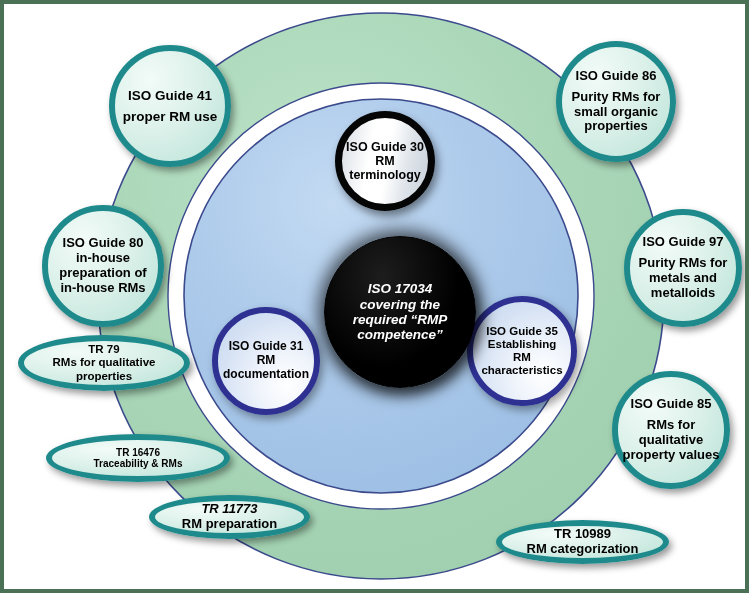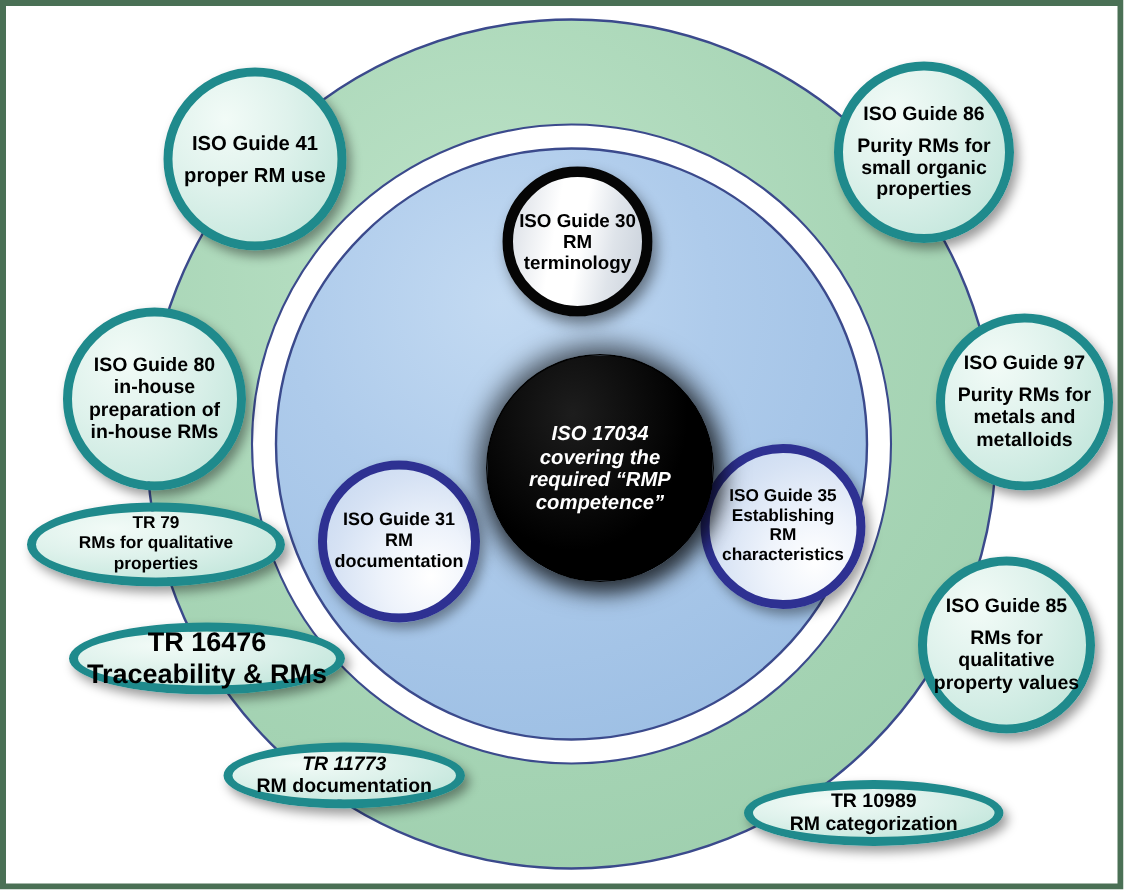--- a/index.html
+++ b/index.html
@@ -100,21 +100,21 @@
   #c-g31 { left: 208px; top: 303px; width: 108px; height: 108px; font-size: 12px; }
   #c-g35 { left: 463px; top: 292px; width: 110px; height: 110px; font-size: 11.5px; }
 
   #c-core { left: 320px; top: 232px; width: 152px; height: 152px; font-size: 13.5px; justify-content: flex-end; }
 
   
   .ell {
     border-radius: 50%;
   }
   #e-tr79   { left: 14px;  top: 331px; width: 172px; height: 56px; font-size: 11.5px; }
-  #e-tr16476{ left: 42px;  top: 411px; width: 184px; height: 48px; font-size: 18px;  }
+  #e-tr16476{ left: 42px;  top: 430px; width: 184px; height: 48px; font-size: 10px;  }
   #e-tr11773{ left: 145px; top: 491px; width: 161px; height: 44px; font-size: 13px;  }
   #e-tr10989{ left: 492px; top: 516px; width: 173px; height: 44px; font-size: 13px;  }
 
   .ital { font-style: italic; }
 </style>
 </head>
 <body>
 
 <div id="stage">
 
@@ -227,21 +227,21 @@
   <div class="bubble teal ell" id="e-tr16476">
     <div class="txt">
       <span>TR 16476</span>
       <span>Traceability &amp; RMs</span>
     </div>
   </div>
 
   <div class="bubble teal ell" id="e-tr11773">
     <div class="txt">
       <span class="ital">TR 11773</span>
-      <span>RM documentation</span>
+      <span>RM preparation</span>
     </div>
   </div>
 
   <div class="bubble teal ell" id="e-tr10989">
     <div class="txt">
       <span>TR 10989</span>
       <span>RM categorization</span>
     </div>
   </div>
 

